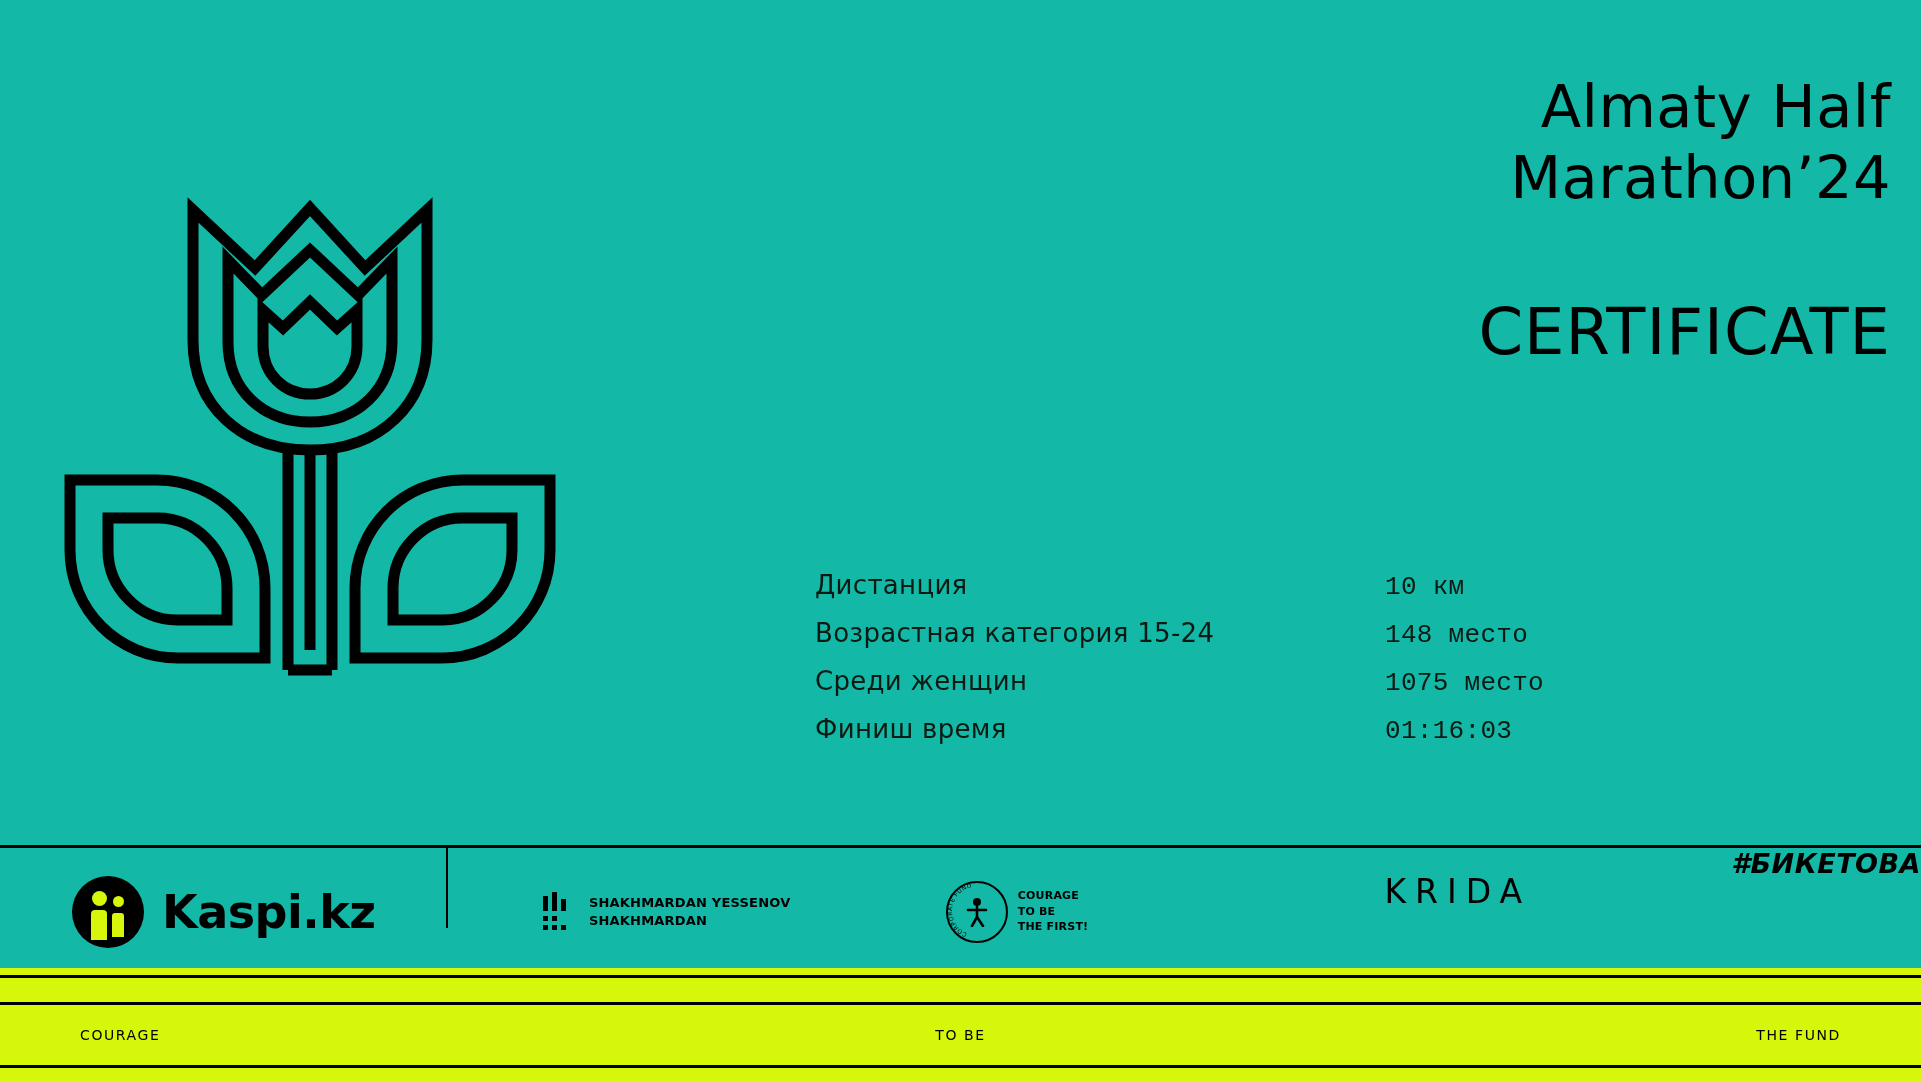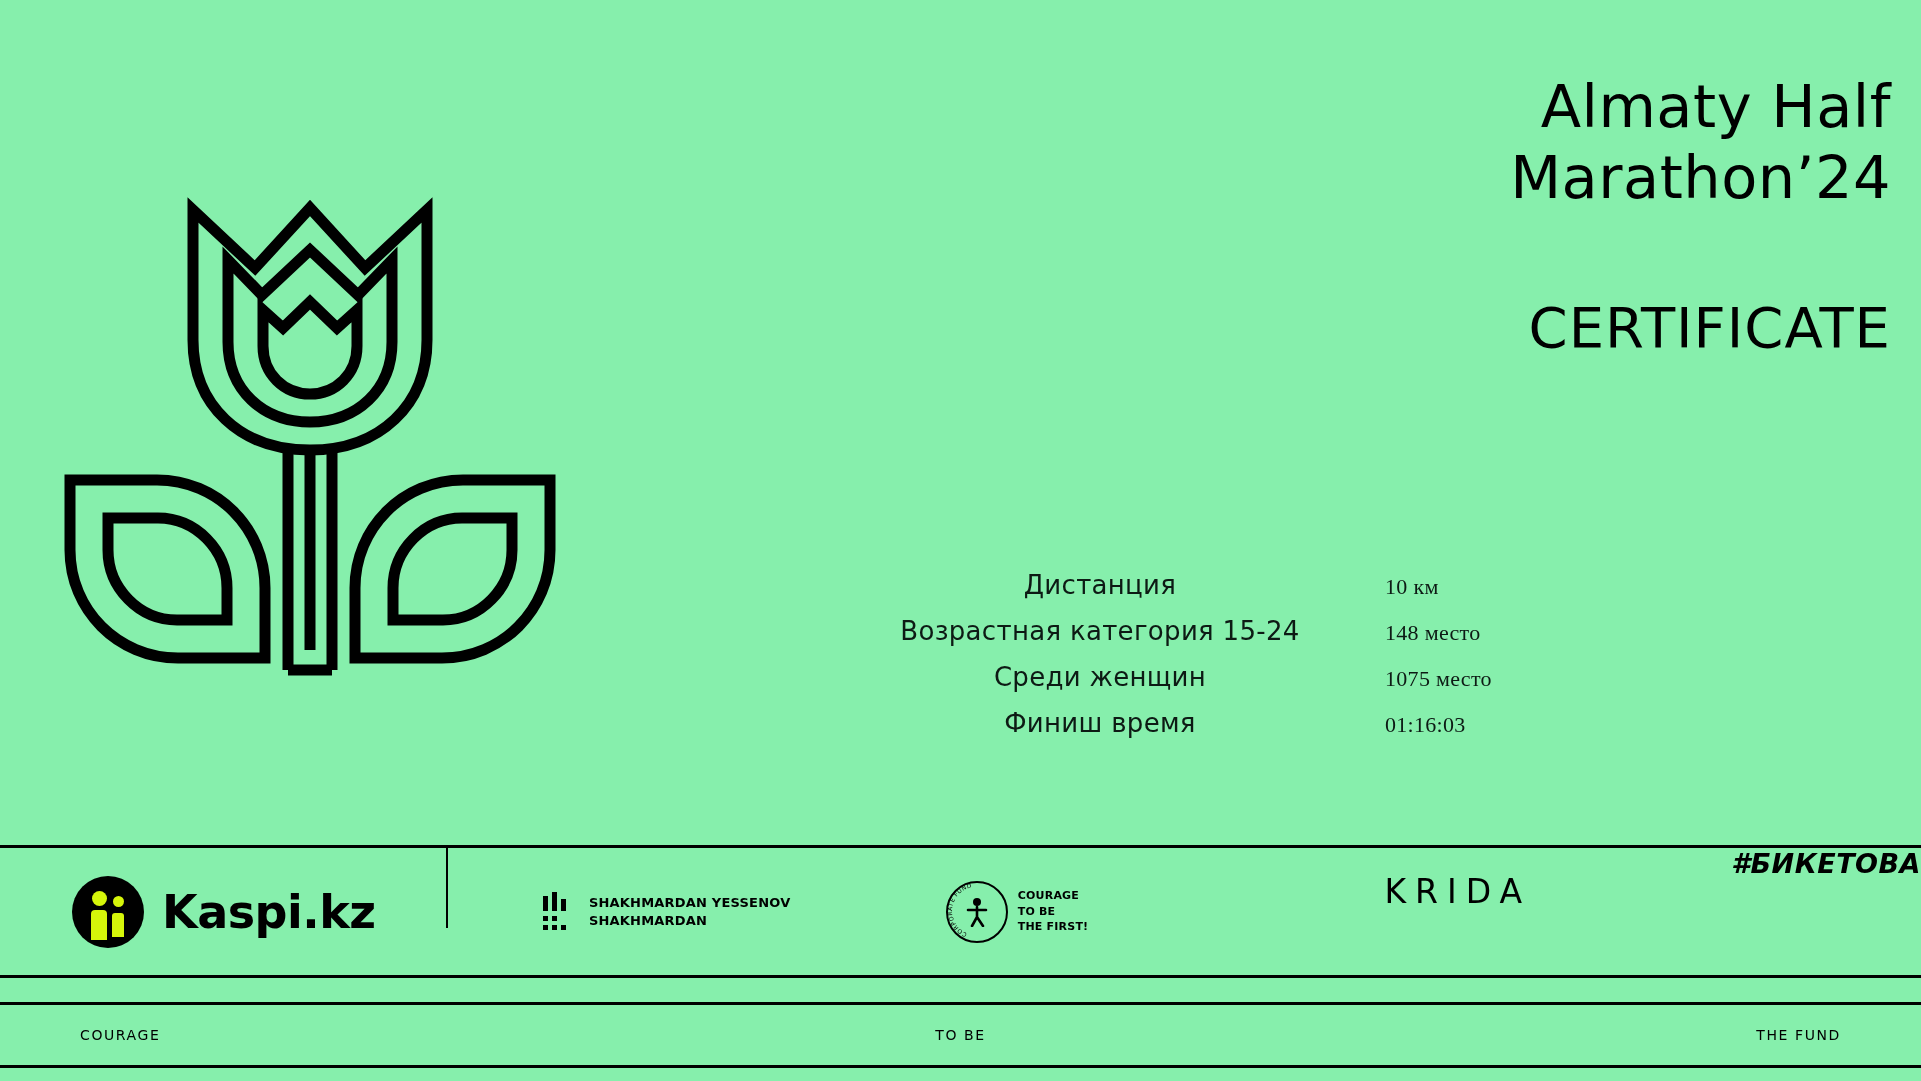--- a/index.html
+++ b/index.html
@@ -11,22 +11,22 @@
     height: 1081px;
     background: #d6f60a;
     font-family: "Liberation Sans", sans-serif;
     color: #000;
     overflow: hidden;
     position: relative;
   }
   .certificate {
     position: relative;
     width: 1921px;
-    height: 1081px;
-    background: #86efac;
+    height: 968px;
+    background: #14b8a6;
     box-sizing: border-box;
   }
 
   
   .main-area {
     position: absolute;
     left: 0;
     top: 0;
     width: 1921px;
     height: 845px;
@@ -60,21 +60,21 @@
     letter-spacing: 0.5px;
     color: #000;
   }
   .cert-word {
     position: absolute;
     right: 30px;
     top: 300px;
     width: 980px;
     text-align: right;
     font-family: "DejaVu Sans", sans-serif;
-    font-size: 56px;
+    font-size: 64px;
     line-height: 1;
     font-weight: 400;
     letter-spacing: 1px;
     color: #000;
   }
 
   .athlete-name {
     position: absolute;
     left: 815px;
     top: 473px;
@@ -88,32 +88,31 @@
   .results {
     position: absolute;
     left: 815px;
     top: 570px;
     width: 820px;
   }
   .result-row {
     display: flex;
     align-items: baseline;
     margin-bottom: 16px;
-    text-align: center;
   }
   .result-label {
     width: 570px;
     font-family: "DejaVu Sans", sans-serif;
     font-size: 26px;
     letter-spacing: 0.3px;
     color: #0d1a14;
   }
   .result-value {
-    font-family: Liberation Serif, serif;
-    font-size: 22px;
+    font-family: Liberation Mono, monospace;
+    font-size: 26px;
     letter-spacing: 0.3px;
     color: #0d1a14;
   }
 
   
   .divider {
     position: absolute;
     left: 0;
     width: 1921px;
     height: 3px;

